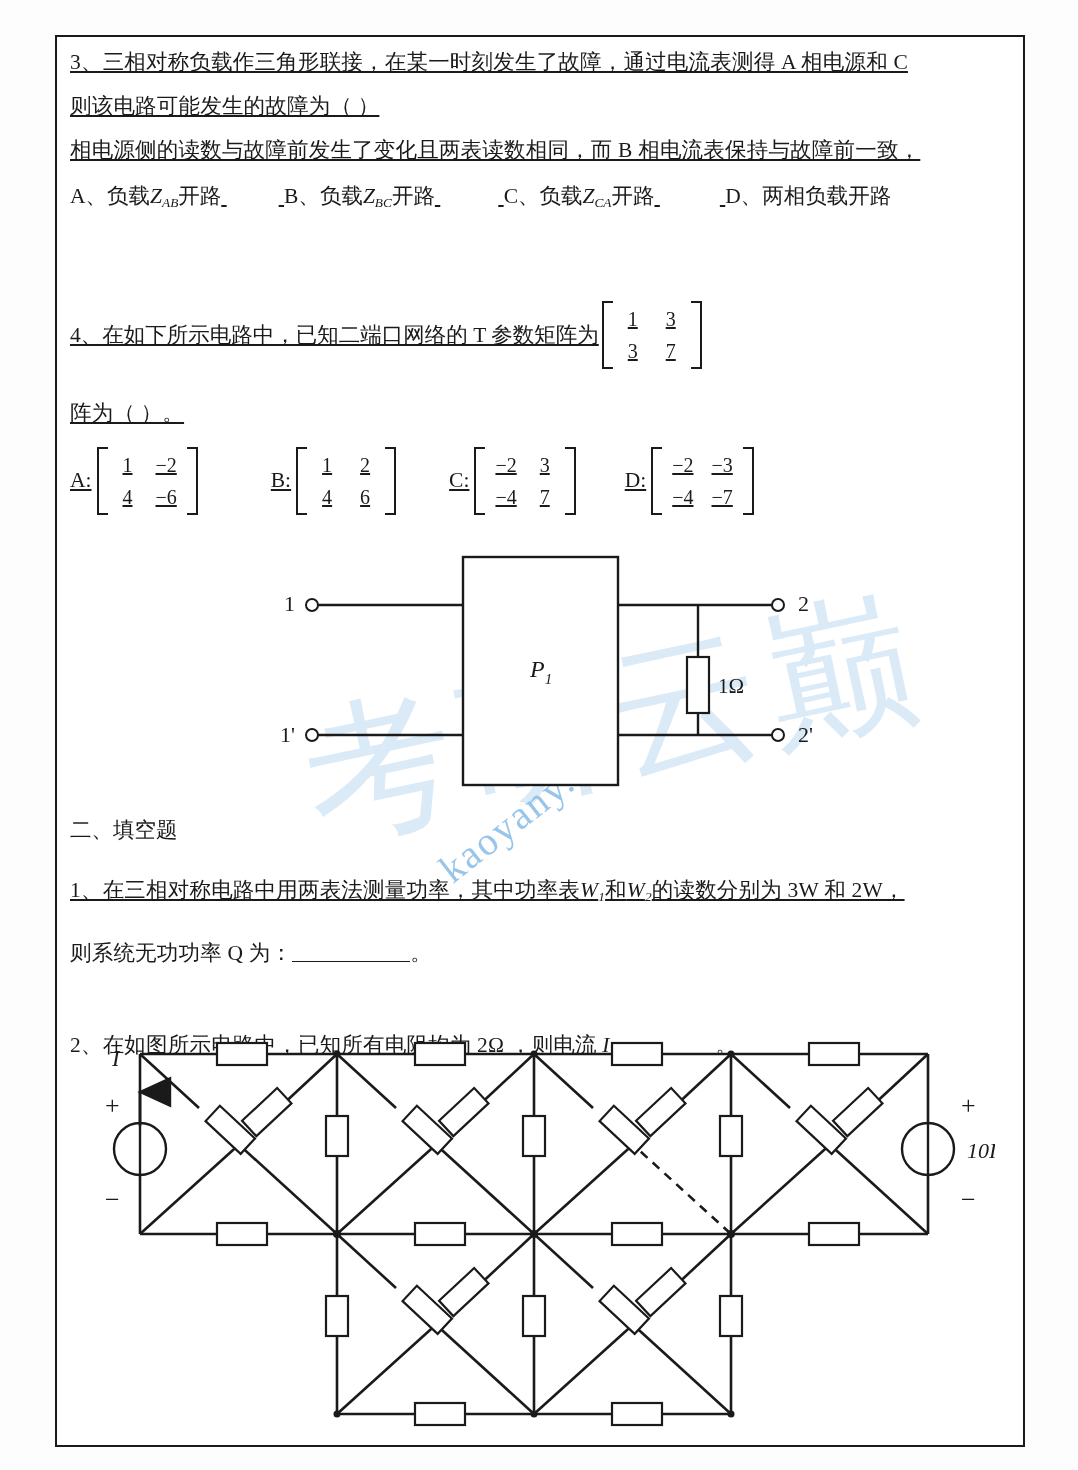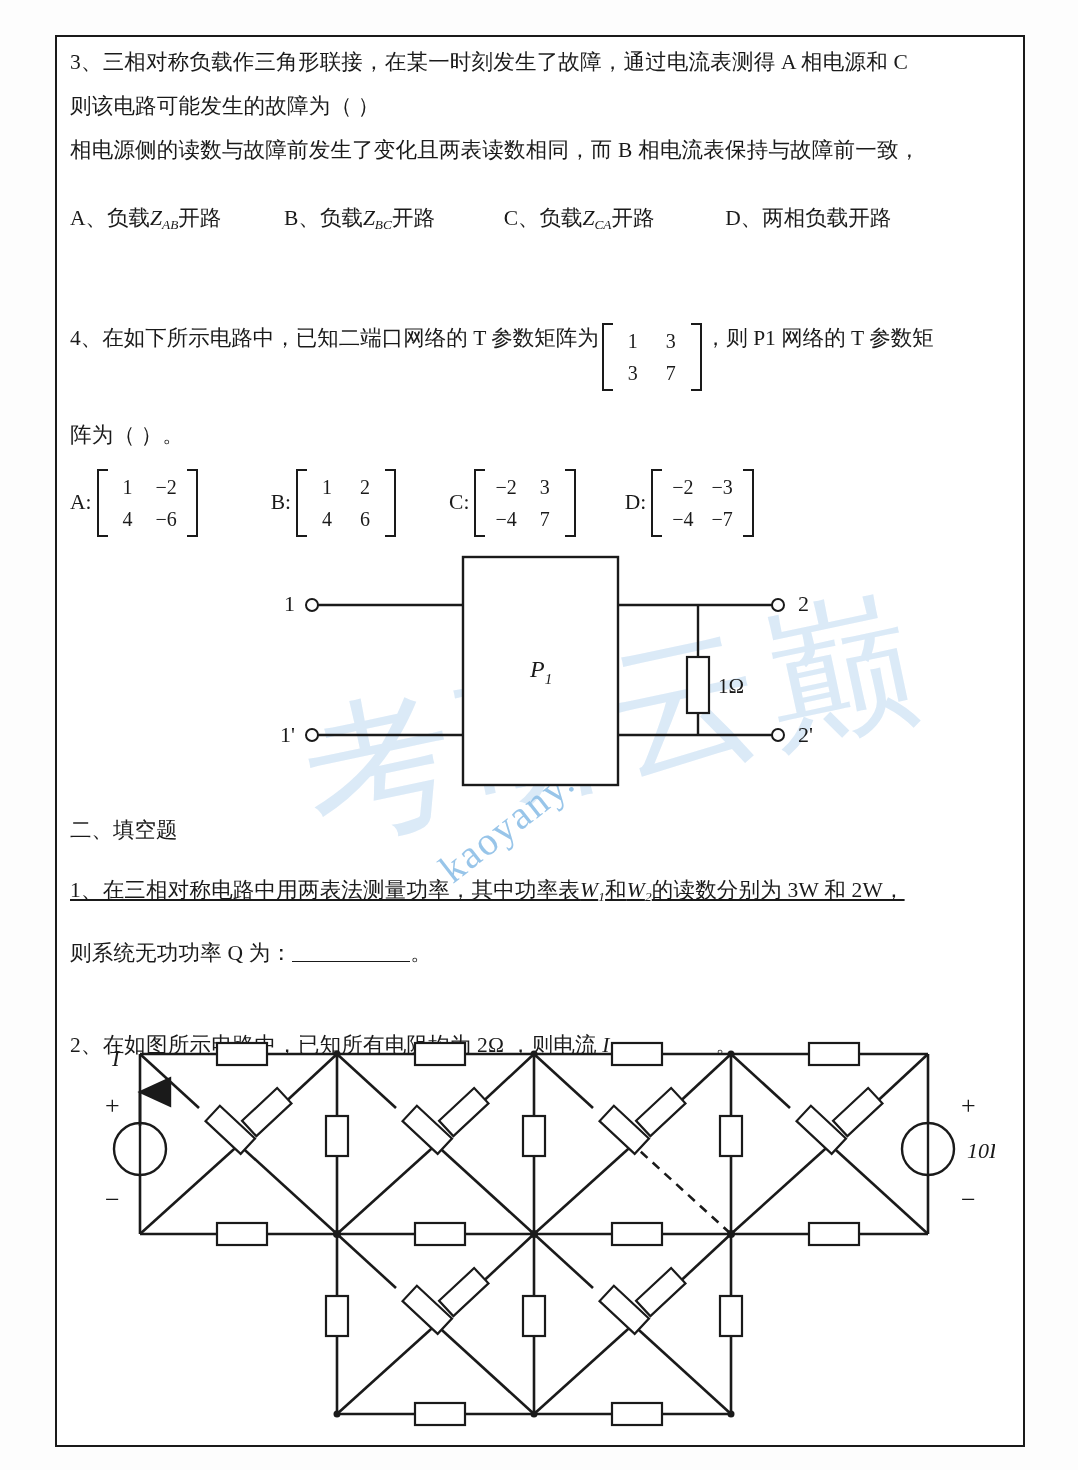--- a/index.html
+++ b/index.html
@@ -30,20 +30,21 @@
     height: 1412px;
     border: 2px solid #1a1a1a;
     box-sizing: border-box;
     background: #ffffff;
   }
   .content {
     position: absolute;
     left: 70px;
     top: 40px;
     width: 942px;
+    text-decoration: underline;
   }
   .qline {
     font-size: 21.5px;
     line-height: 44px;
     letter-spacing: 0.2px;
     white-space: nowrap;
   }
   .para { margin-bottom: 0px; }
   .gap-lg { height: 96px; }
 
@@ -86,21 +87,21 @@
     text-align: center;
     min-width: 20px;
     font-family: "Liberation Serif", serif;
   }
   .inline-mat { vertical-align: -18px; }
 
   .mcq-row {
     font-size: 21.5px;
     white-space: nowrap;
     display: flex;
-    align-items: flex-start;
+    align-items: center;
   }
   .mcq-item { display: flex; align-items: center; }
   .mcq-label { margin-right: 2px; }
 
   .blank-u {
     display: inline-block;
     border-bottom: 1.6px solid #1a1a1a;
     height: 1em;
     vertical-align: -2px;
   }
@@ -165,21 +166,21 @@
   <div class="wm" id="wm-cn">考研云巅</div>
   <div class="wm" id="wm-url">kaoyany.top</div>
 
   <div class="content">
 
     <div>
       <div class="qline para">3、三相对称负载作三角形联接，在某一时刻发生了故障，通过电流表测得 A 相电源和 C</div>
       <div class="qline para">则该电路可能发生的故障为（ ）</div>
       <div class="qline para">相电源侧的读数与故障前发生了变化且两表读数相同，而 B 相电流表保持与故障前一致，</div>
 
-      <div class="opt-row" style="margin-top:26px;">
+      <div class="opt-row" style="margin-top:4px;">
         <span class="opt"><span>A、负载</span><i class="var">Z</i><sub class="sb">AB</sub><span>开路</span></span>
         <span class="sp-a"></span>
         <span class="opt"><span>B、负载</span><i class="var">Z</i><sub class="sb">BC</sub><span>开路</span></span>
         <span class="sp-b"></span>
         <span class="opt"><span>C、负载</span><i class="var">Z</i><sub class="sb">CA</sub><span>开路</span></span>
         <span class="sp-c"></span>
         <span class="opt"><span>D、两相负载开路</span></span>
       </div>
     </div>
 
@@ -195,21 +196,20 @@
               <td>1</td>
               <td>3</td>
             </tr>
             <tr>
               <td>3</td>
               <td>7</td>
             </tr>
           </tbody>
             </table>
         </span>
-        <span>，则 P1 网络的 T 参数矩</span>
       </div>
       <div class="qline" style="margin-top:22px;">阵为（ ）。</div>
 
       <div class="mcq-row" style="margin-top:12px;">
         <span class="mcq-item">
           <span class="mcq-label">A:</span>
           <span class="mat">
             <table>
               <tbody>
                   <tr>

